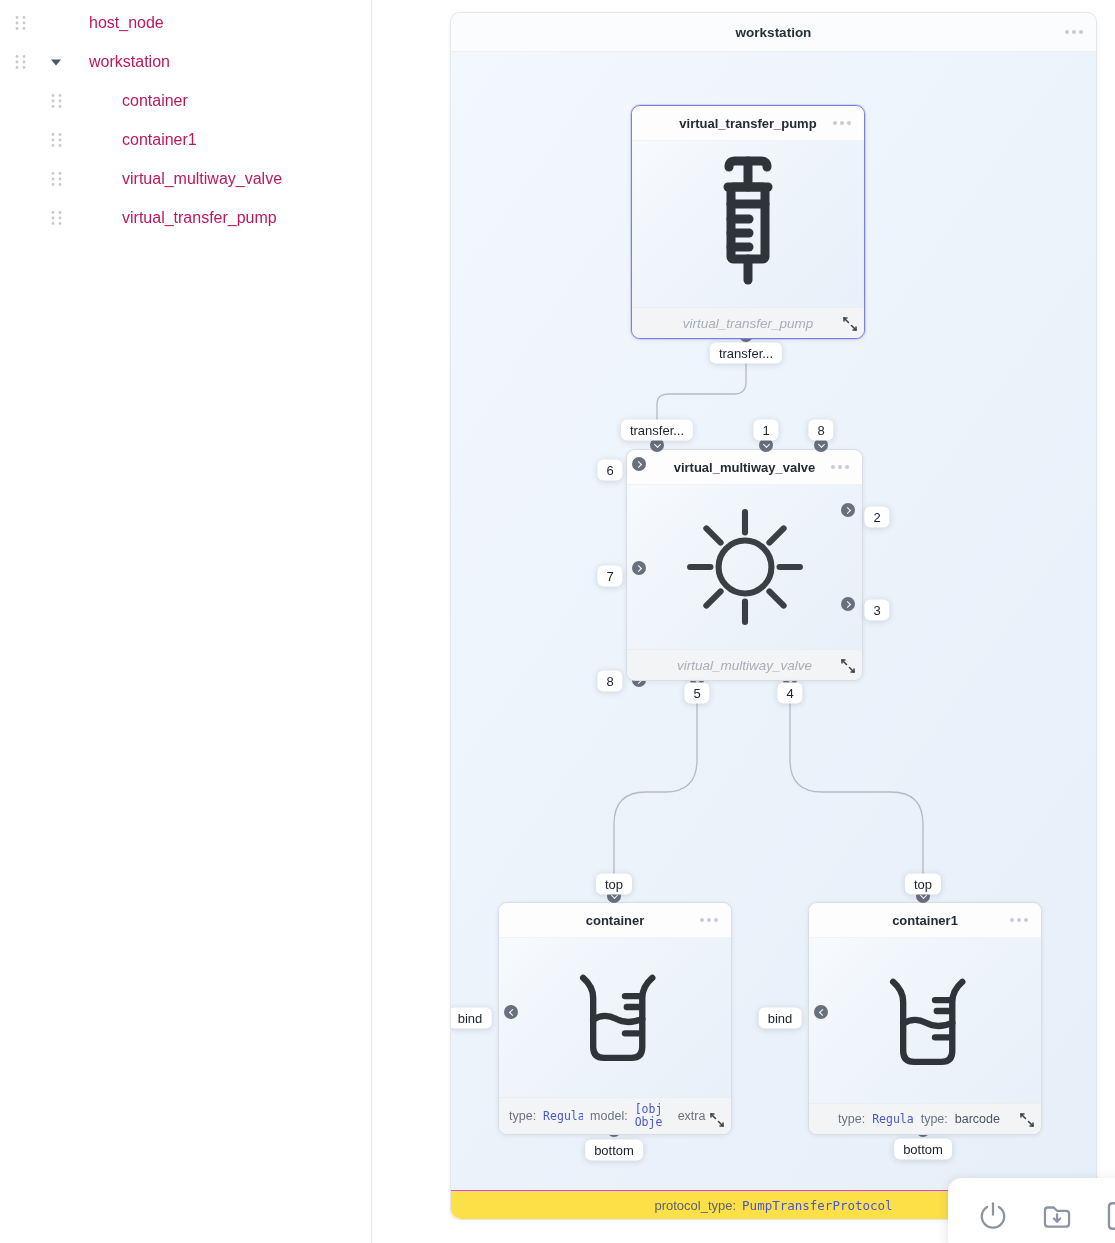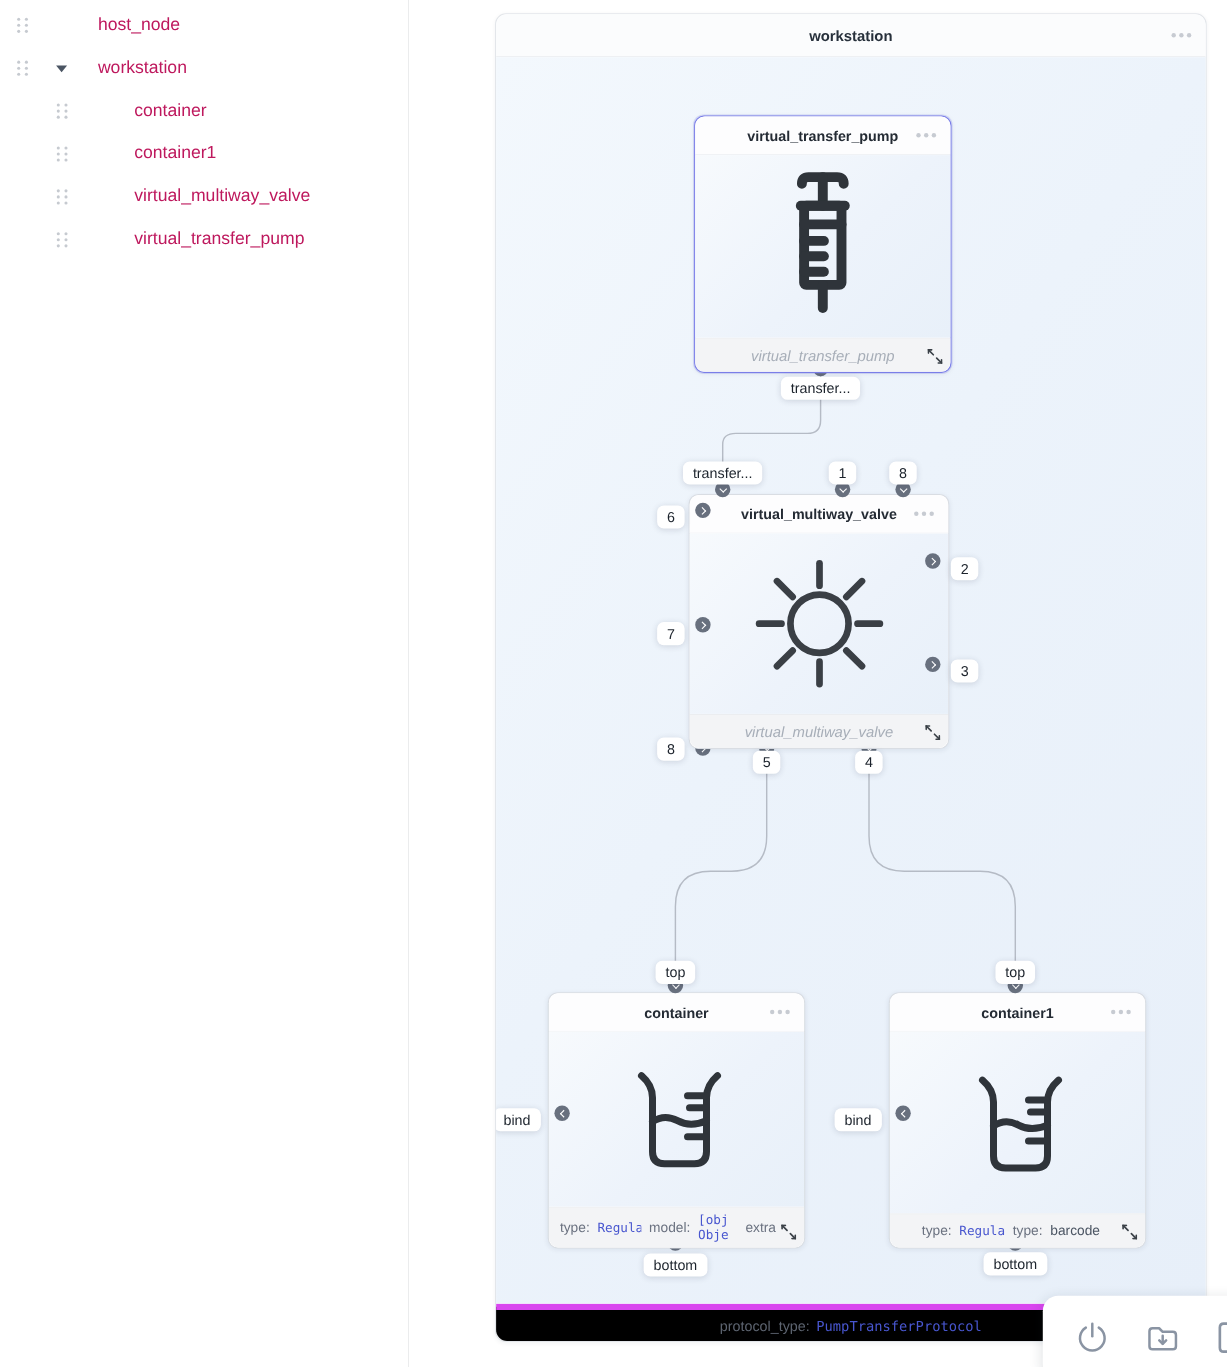--- a/index.html
+++ b/index.html
@@ -22,21 +22,21 @@
   .panel{position:absolute;left:78px;top:12px;width:645px;height:1206px;background:#fff;
     border:1px solid #e3e6ea;border-radius:10px;box-shadow:0 1px 4px rgba(25,35,55,.05);
     display:flex;flex-direction:column;}
   .panel-header{height:38px;flex:0 0 38px;background:#fbfcfd;border-bottom:1px solid #edeff2;
     border-radius:10px 10px 0 0;display:flex;align-items:center;justify-content:center;position:relative;}
   .panel-title{font-size:13.5px;font-weight:bold;color:#27303b;}
   .dots3{position:absolute;right:13px;top:50%;transform:translateY(-50%);display:flex;gap:3px;cursor:pointer;}
   .dots3 i{width:4px;height:4px;border-radius:50%;background:#c7cbd2;}
   .panel-body{position:relative;flex:1;overflow:hidden;
     background:linear-gradient(125deg,#f3f8fd 0%,#ecf3fb 45%,#e7eff9 100%);}
-  .panel-footer{height:28px;flex:0 0 28px;background:#000000;border-top:6px solid #d946ef;
+  .panel-footer{height:28px;flex:0 0 28px;background:#fde047;border-top:1px solid #d946ef;
     border-radius:0 0 10px 10px;display:flex;align-items:center;justify-content:center;gap:6px;}
   .pf-label{font-size:13px;color:#5d6470;}
   .mono-val{font-family:"DejaVu Sans Mono",monospace;font-size:12.5px;color:#4856cf;}
   
   .node{position:absolute;border:1px solid #d9dde3;border-radius:9px;background:#fff;
     box-shadow:0 1px 5px rgba(20,30,50,.07);display:flex;flex-direction:column;z-index:2;}
   .node.selected{border-color:#7a7ee8;box-shadow:0 0 0 1px rgba(122,126,232,.25),0 1px 5px rgba(20,30,50,.07);}
   .node-header{height:34px;flex:0 0 34px;display:flex;align-items:center;justify-content:center;
     position:relative;background:#fdfdfe;border-bottom:1px solid #f0f2f5;border-radius:9px 9px 0 0;}
   .node-title{font-size:13px;font-weight:bold;color:#242b34;}

